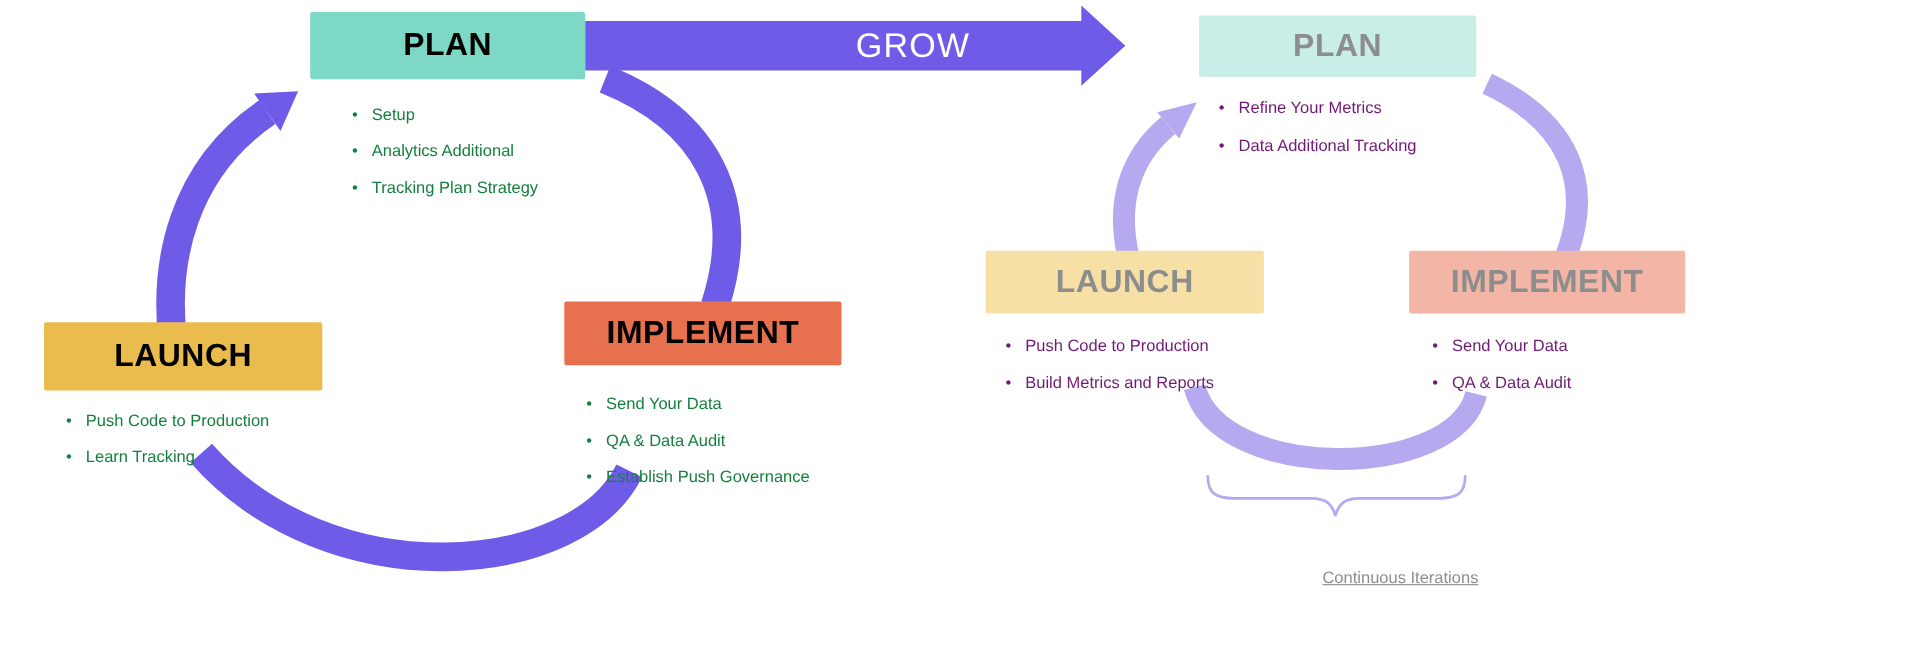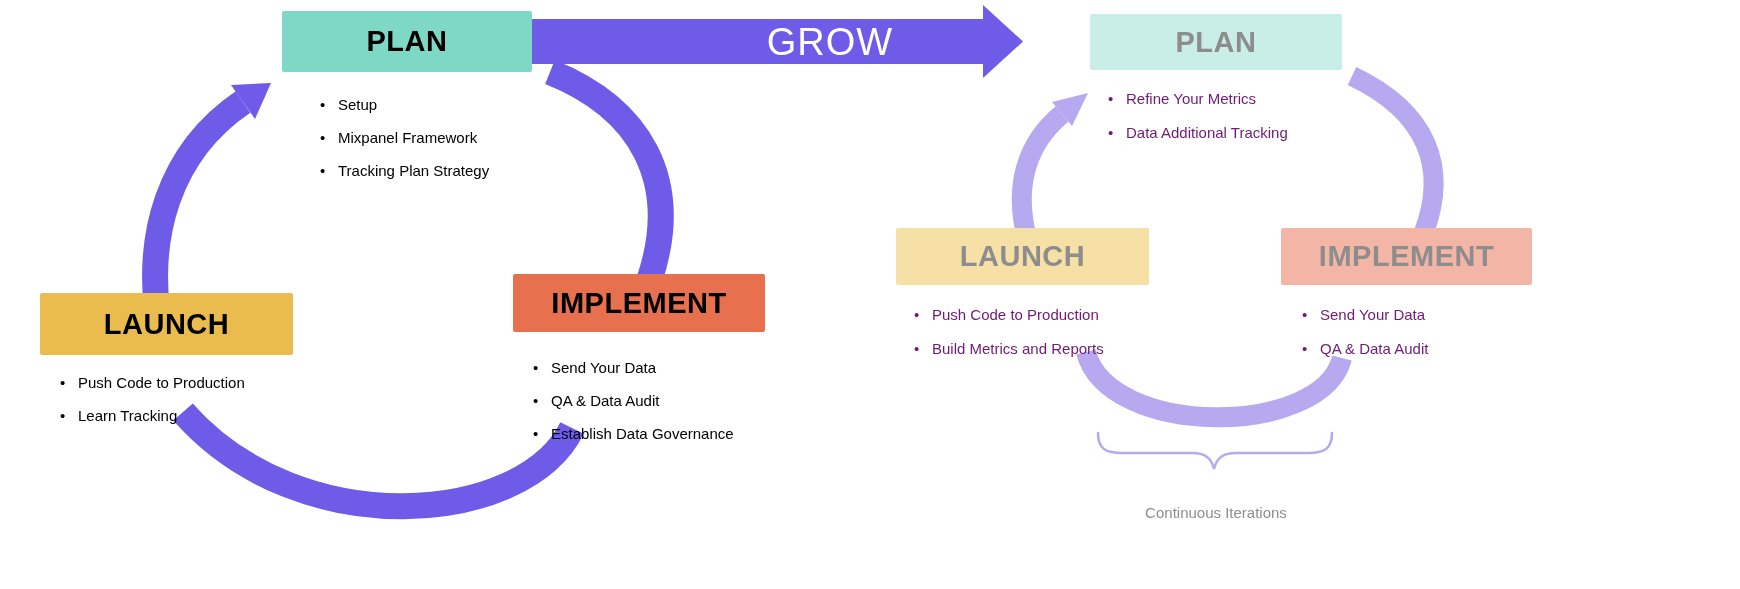--- a/index.html
+++ b/index.html
@@ -25,40 +25,40 @@
   #plan-left      { left:282px;  top:11px;  width:250px; height:61px; background:#7ed8c6; }
   #implement-left { left:513px;  top:274px; width:252px; height:58px; background:#e7714f; }
   #launch-left    { left:40px;   top:293px; width:253px; height:62px; background:#eabc4e; }
   #plan-right      { left:1090px; top:14px;  width:252px; height:56px; background:#c9ede7; }
   #launch-right    { left:896px;  top:228px; width:253px; height:57px; background:#f6e0a6; }
   #implement-right { left:1281px; top:228px; width:251px; height:57px; background:#f3b6a6; }
 
   .grow-label {
     position:absolute; left:640px; top:19px; width:380px; height:46px;
     display:flex; align-items:center; justify-content:center;
-    color:#ffffff; font-size:38px; font-weight:400; letter-spacing:1px;
+    color:#ffffff; font-size:31px; font-weight:400; letter-spacing:1px;
   }
 
   .bullets { position:absolute; list-style:none; margin:0; padding:0; font-size:15px; }
   .bullets li { position:relative; padding-left:20px; margin-bottom:15px; line-height:18px; white-space:nowrap; }
   .bullets li::before { content:"\2022"; position:absolute; left:2px; top:0; }
-  .bullets.dark  { color:#000000; }
+  .bullets.dark  { color:#15803d; }
   .bullets.muted { color:#701a75; }
   .bullets.muted li { margin-bottom:16px; }
 
   #plan-left-bullets      { left:318px;  top:96px;  }
   #implement-left-bullets { left:531px;  top:359px; }
   #launch-left-bullets    { left:58px;   top:374px; }
   #plan-right-bullets      { left:1106px; top:90px;  }
   #launch-right-bullets    { left:912px;  top:306px; }
   #implement-right-bullets { left:1300px; top:306px; }
 
   .annotation {
-    position:absolute; left:1088px; top:504px; width:256px;
-    text-align:center; color:#8d8d8d; font-size:15px;
+    position:absolute; left:1088px; top:517px; width:256px;
+    text-align:right; color:#8d8d8d; font-size:15px;text-decoration:underline;
   }
 </style>
 </head>
 <body>
 
 <div class="canvas">
 
   <svg class="arrow-layer" viewBox="0 0 1740 589">
 
     <path d="M 162 340 C 140 235 172 150 243 102" stroke="#6e5be8" stroke-width="26" fill="none"></path>
@@ -77,27 +77,27 @@
   </svg>
 
   <div class="box bold-text" id="plan-left">PLAN</div>
   <div class="box bold-text" id="implement-left">IMPLEMENT</div>
   <div class="box bold-text" id="launch-left">LAUNCH</div>
 
   <div class="grow-label">GROW</div>
 
   <ul class="bullets dark" id="plan-left-bullets">
     <li>Setup</li>
-    <li>Mixpanel Framework</li>
+    <li>Analytics Additional</li>
     <li>Tracking Plan Strategy</li>
   </ul>
   <ul class="bullets dark" id="implement-left-bullets">
     <li>Send Your Data</li>
     <li>QA &amp; Data Audit</li>
-    <li>Establish Data Governance</li>
+    <li>Establish Push Governance</li>
   </ul>
   <ul class="bullets dark" id="launch-left-bullets">
     <li>Push Code to Production</li>
     <li>Learn Tracking</li>
   </ul>
 
   <div class="box muted-text" id="plan-right">PLAN</div>
   <div class="box muted-text" id="launch-right">LAUNCH</div>
   <div class="box muted-text" id="implement-right">IMPLEMENT</div>
 

